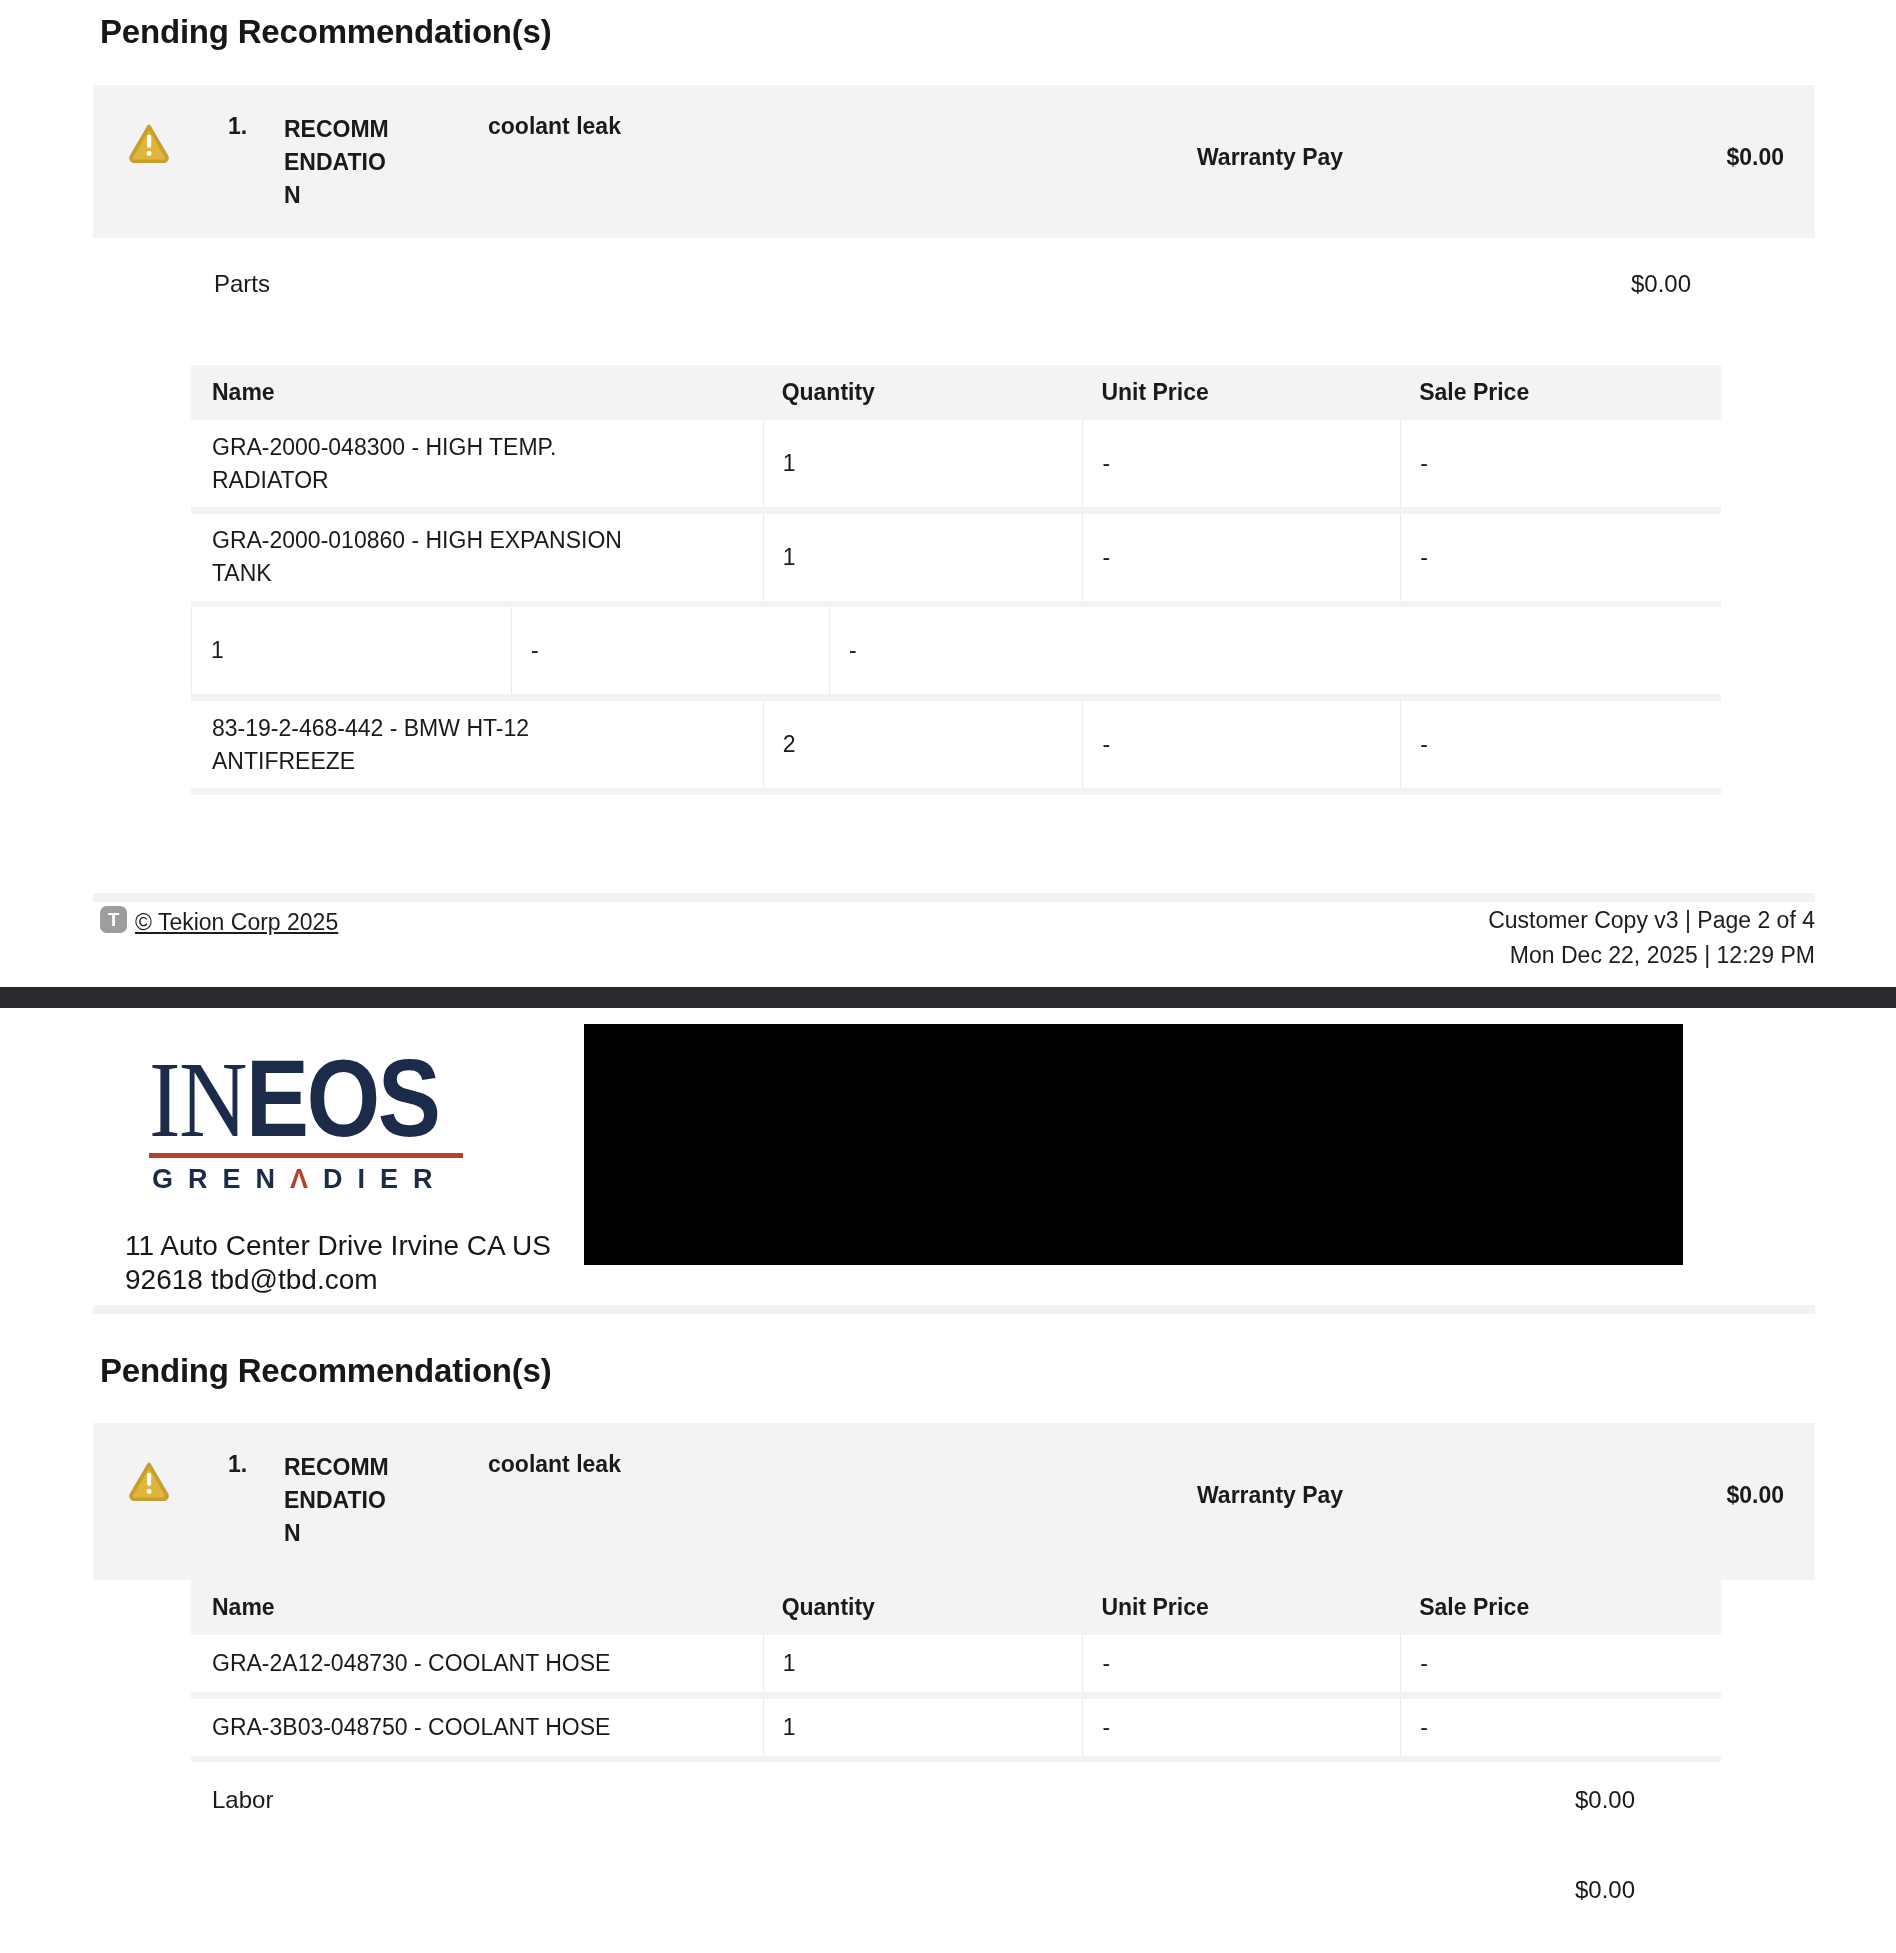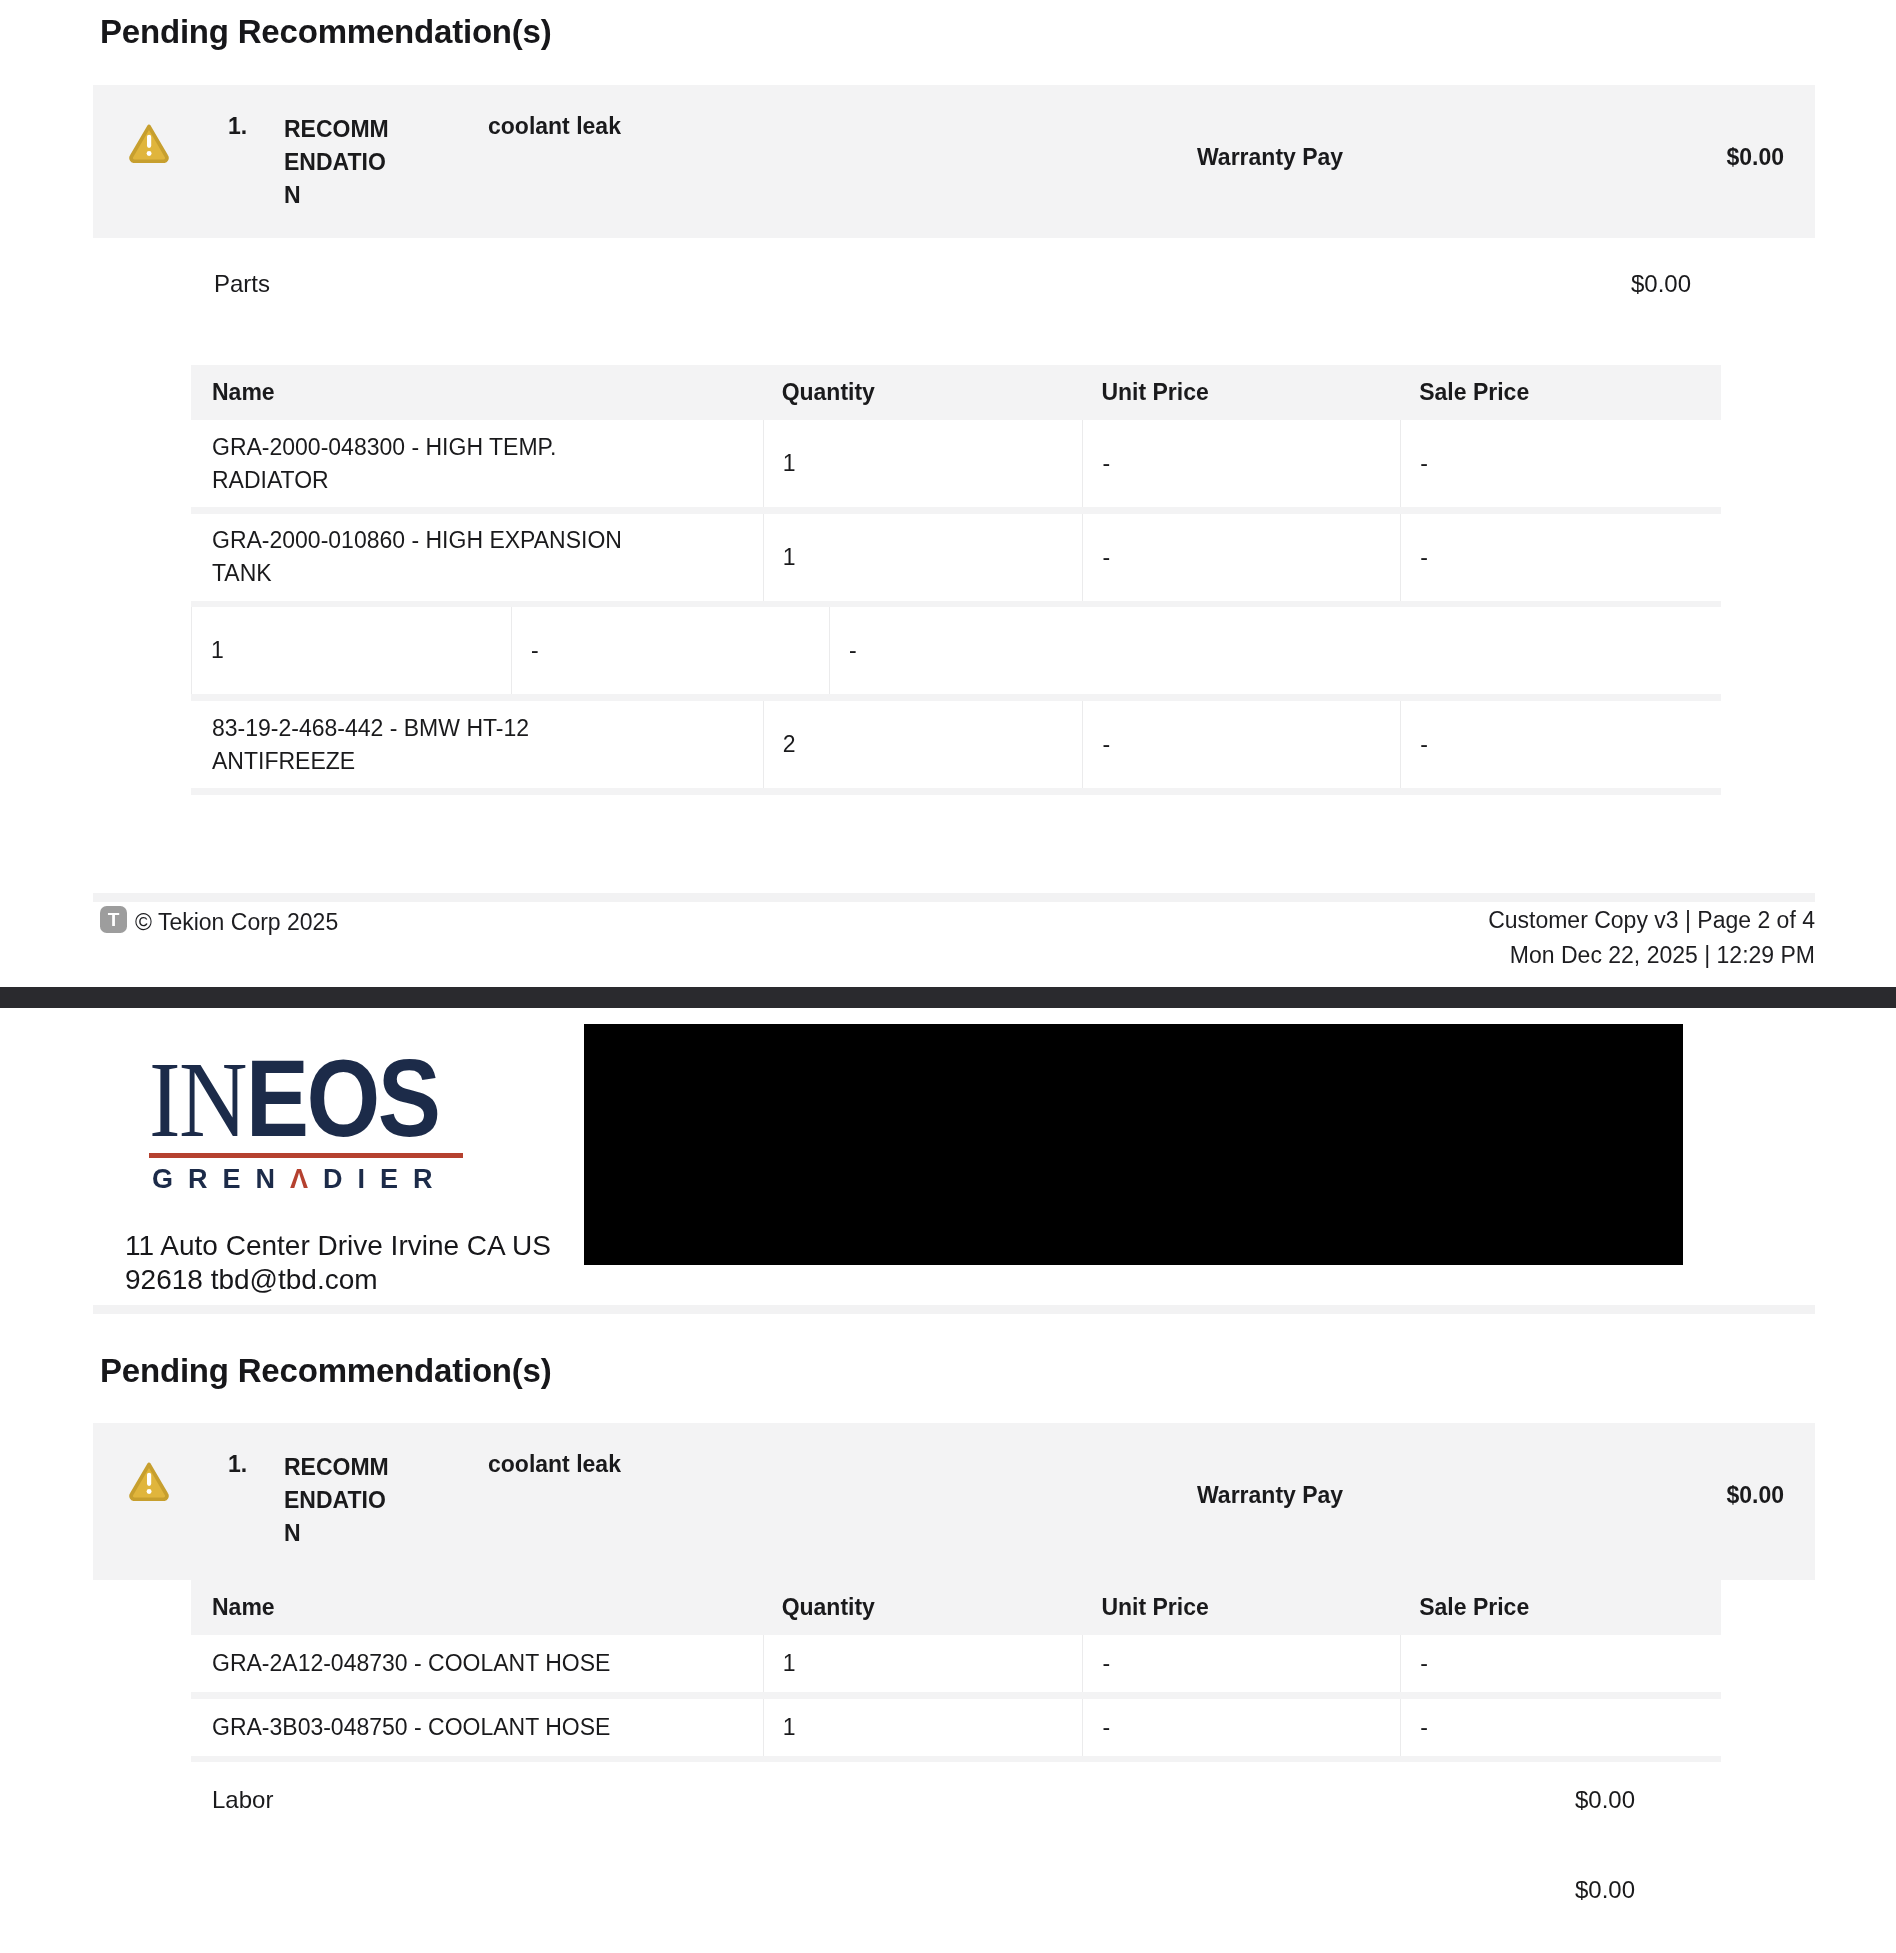--- a/index.html
+++ b/index.html
@@ -154,21 +154,21 @@
         </div>
       <div class="cell c2">2</div>
       <div class="cell c3">-</div>
       <div class="cell c4">-</div>
     </div>
     <div class="sep"></div>
   </div>
 
   <div class="abs strip" style="top:893px;"></div>
   <div class="abs tek-icon">T</div>
-  <div class="abs foot-text" style="left:135px;top:909px;">© Tekion Corp 2025</div>
+  <div class="abs foot-text" style="left:135px;top:909px;text-decoration:underline;">© Tekion Corp 2025</div>
   <div class="abs foot-right" style="top:907px;">Customer Copy v3 | Page 2 of 4</div>
   <div class="abs foot-right" style="top:942px;">Mon Dec 22, 2025 | 12:29 PM</div>
 
   <div class="abs pagebar"></div>
 
   <div class="abs ineos-brand">
     <span class="ineos-serif">IN</span><span class="ineos-sans">EOS</span>
   </div>
   <div class="abs ineos-rule"></div>
   <div class="abs ineos-sub">

